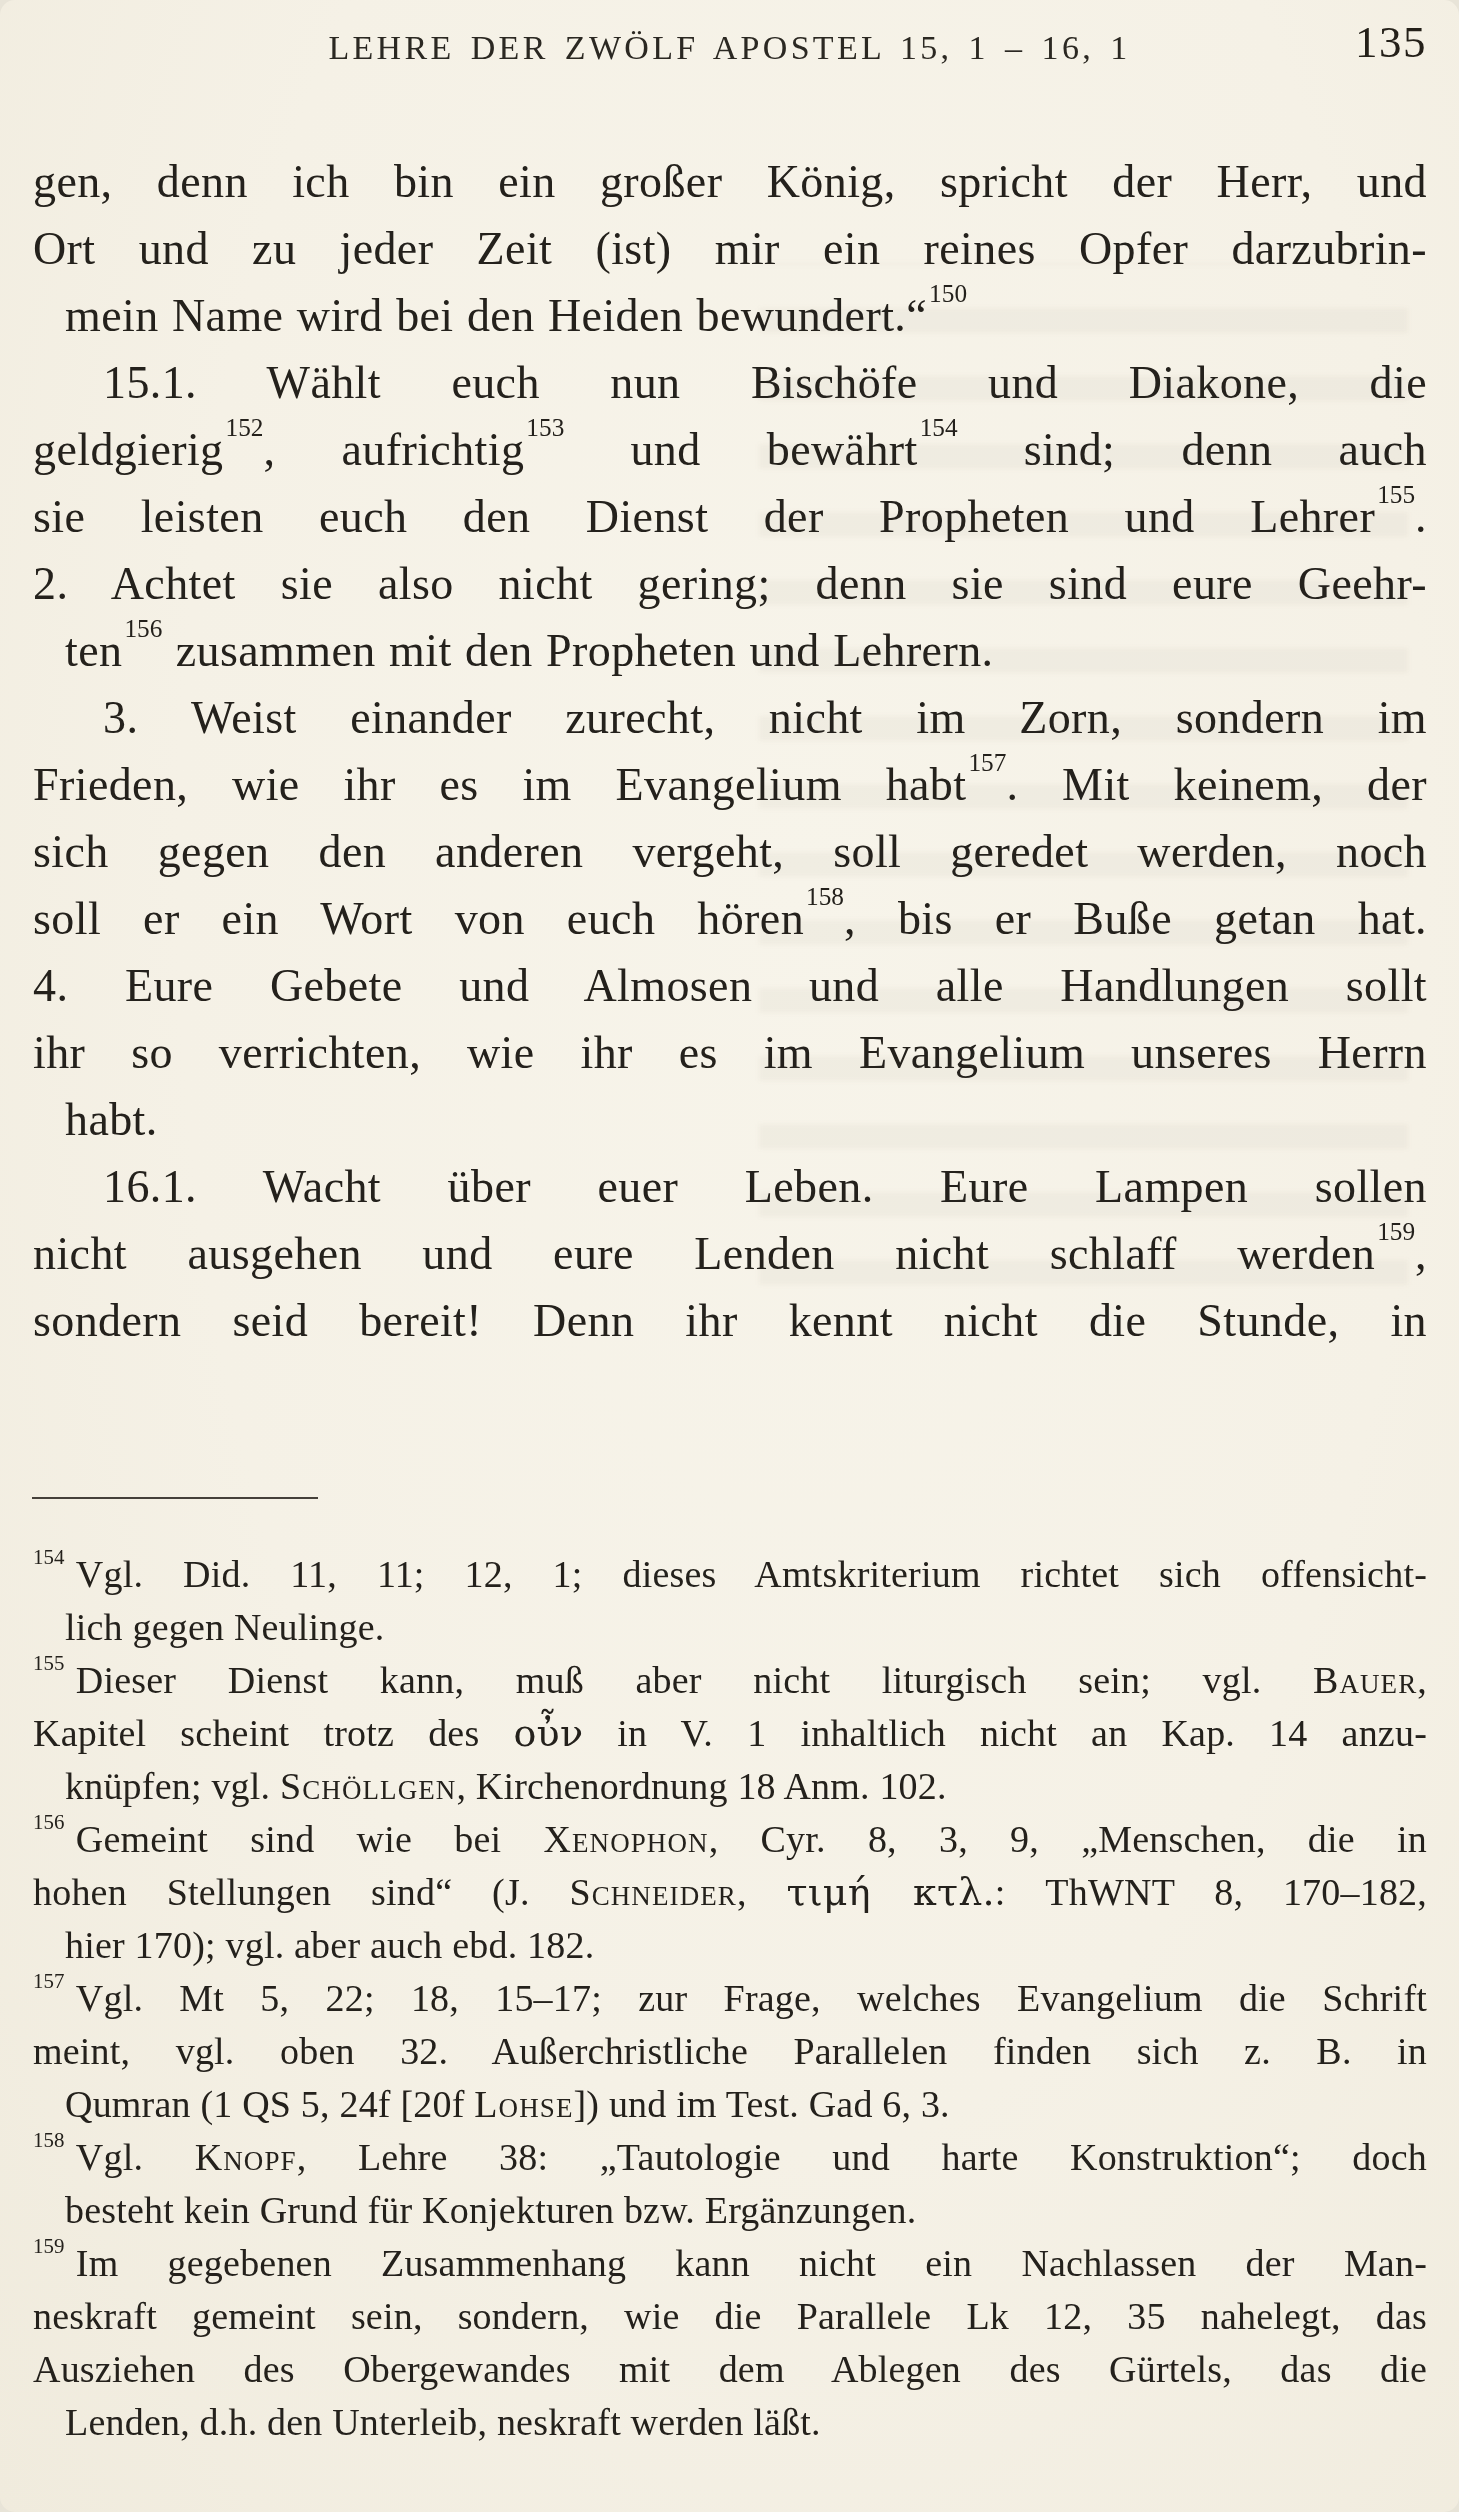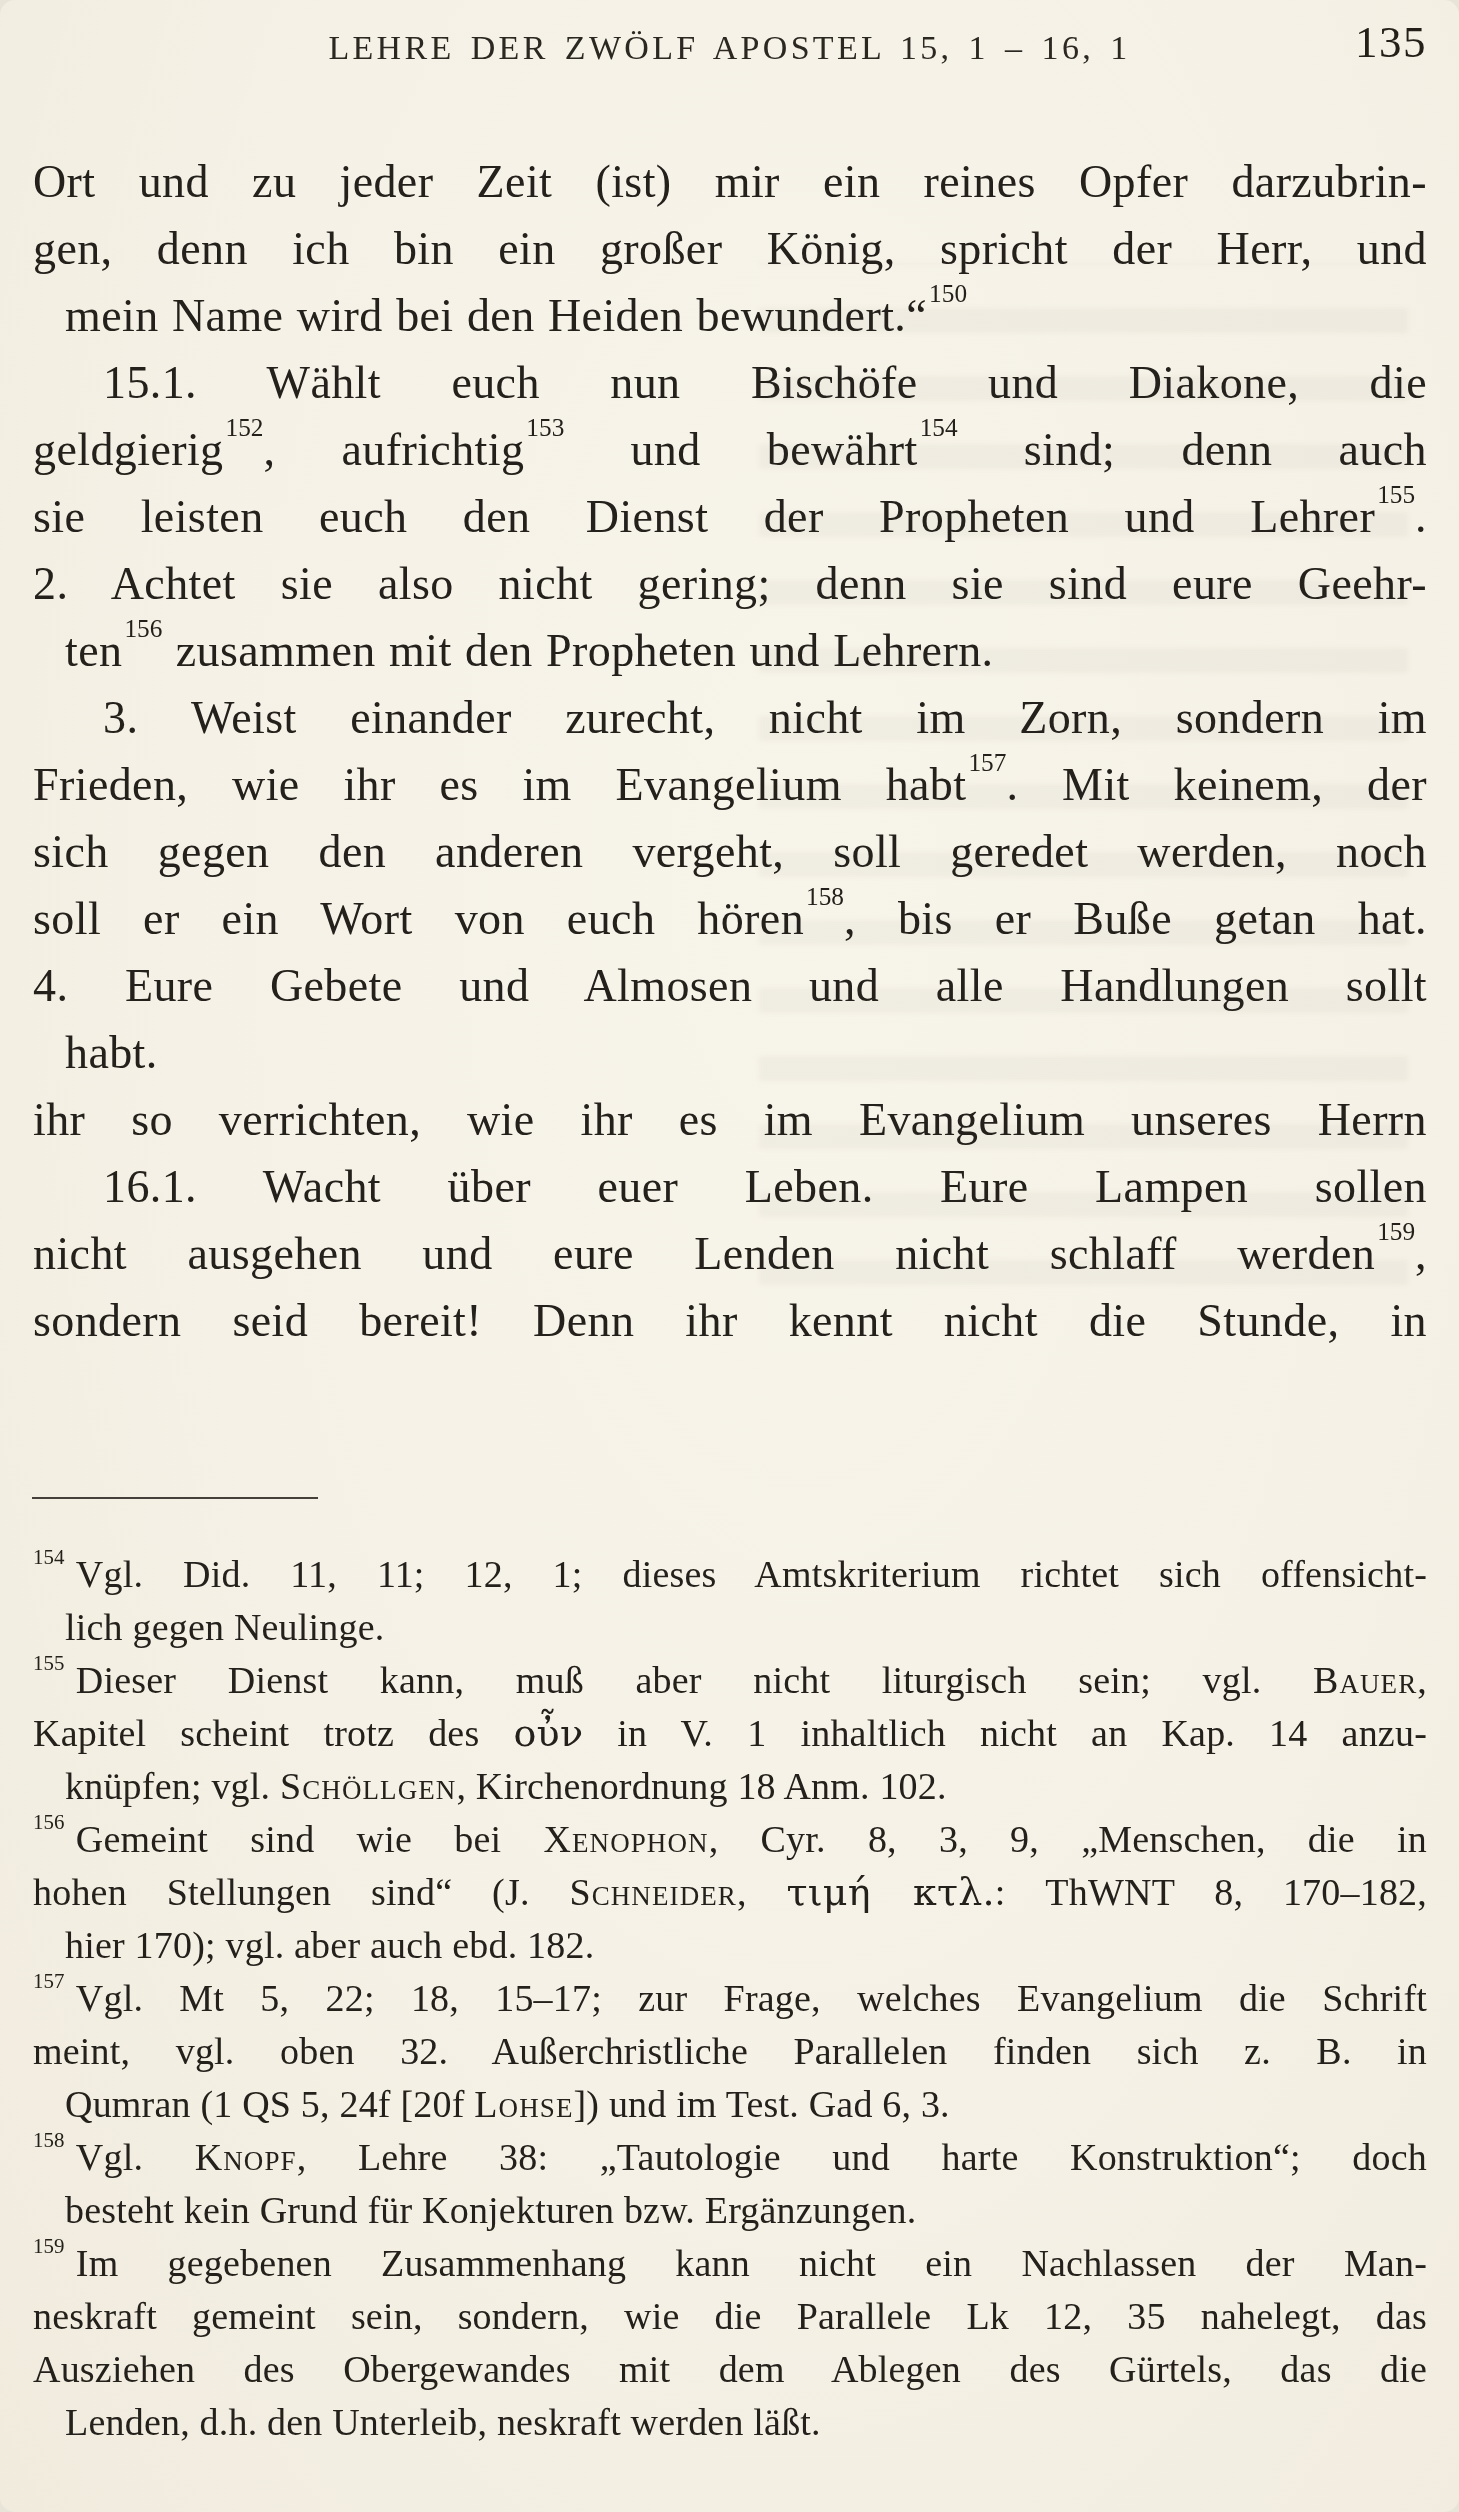--- a/index.html
+++ b/index.html
@@ -94,39 +94,39 @@
 
 <div class="page">
   <div class="ghost"></div>
 
   <div class="running-head">LEHRE DER ZWÖLF APOSTEL 15, 1 – 16, 1</div>
 
   <div class="page-number">135</div>
 
   <main class="body-text">
       <div>
+        <div class="tline"><span class="">gen, denn ich bin ein großer König, spricht der Herr, und</span></div>
         <div class="tline"><span class="">Ort und zu jeder Zeit (ist) mir ein reines Opfer darzubrin-</span></div>
-        <div class="tline"><span class="">gen, denn ich bin ein großer König, spricht der Herr, und</span></div>
         <div class="tline endline"><span class="">mein Name wird bei den Heiden bewundert.“</span><sup class="sup">150</sup></div>
       </div>
       <div>
         <div class="tline indent"><span class="">15.1. Wählt euch nun Bischöfe und Diakone, die</span></div>
         <div class="tline"><span class="">geldgierig</span><sup class="sup">152</sup><span class="">, aufrichtig</span><sup class="sup">153</sup><span class=""> und bewährt</span><sup class="sup">154</sup><span class=""> sind; denn auch</span></div>
         <div class="tline"><span class="">sie leisten euch den Dienst der Propheten und Lehrer</span><sup class="sup">155</sup><span class="">.</span></div>
         <div class="tline"><span class="">2. Achtet sie also nicht gering; denn sie sind eure Geehr-</span></div>
         <div class="tline endline"><span class="">ten</span><sup class="sup">156</sup><span class=""> zusammen mit den Propheten und Lehrern.</span></div>
       </div>
       <div>
         <div class="tline indent"><span class="">3. Weist einander zurecht, nicht im Zorn, sondern im</span></div>
         <div class="tline"><span class="">Frieden, wie ihr es im Evangelium habt</span><sup class="sup">157</sup><span class="">. Mit keinem, der</span></div>
         <div class="tline"><span class="">sich gegen den anderen vergeht, soll geredet werden, noch</span></div>
         <div class="tline"><span class="">soll er ein Wort von euch hören</span><sup class="sup">158</sup><span class="">, bis er Buße getan hat.</span></div>
         <div class="tline"><span class="">4. Eure Gebete und Almosen und alle Handlungen sollt</span></div>
+        <div class="tline"><span class="">ihr so verrichten, wie ihr es im Evangelium unseres Herrn</span></div>
         <div class="tline endline"><span class="">habt.</span></div>
-        <div class="tline"><span class="">ihr so verrichten, wie ihr es im Evangelium unseres Herrn</span></div>
       </div>
       <div>
         <div class="tline indent"><span class="">16.1. Wacht über euer Leben. Eure Lampen sollen</span></div>
         <div class="tline"><span class="">nicht ausgehen und eure Lenden nicht schlaff werden</span><sup class="sup">159</sup><span class="">,</span></div>
         <div class="tline"><span class="">sondern seid bereit! Denn ihr kennt nicht die Stunde, in</span></div>
       </div>
     </main>
 
   <div class="footnote-sep"></div>
 

